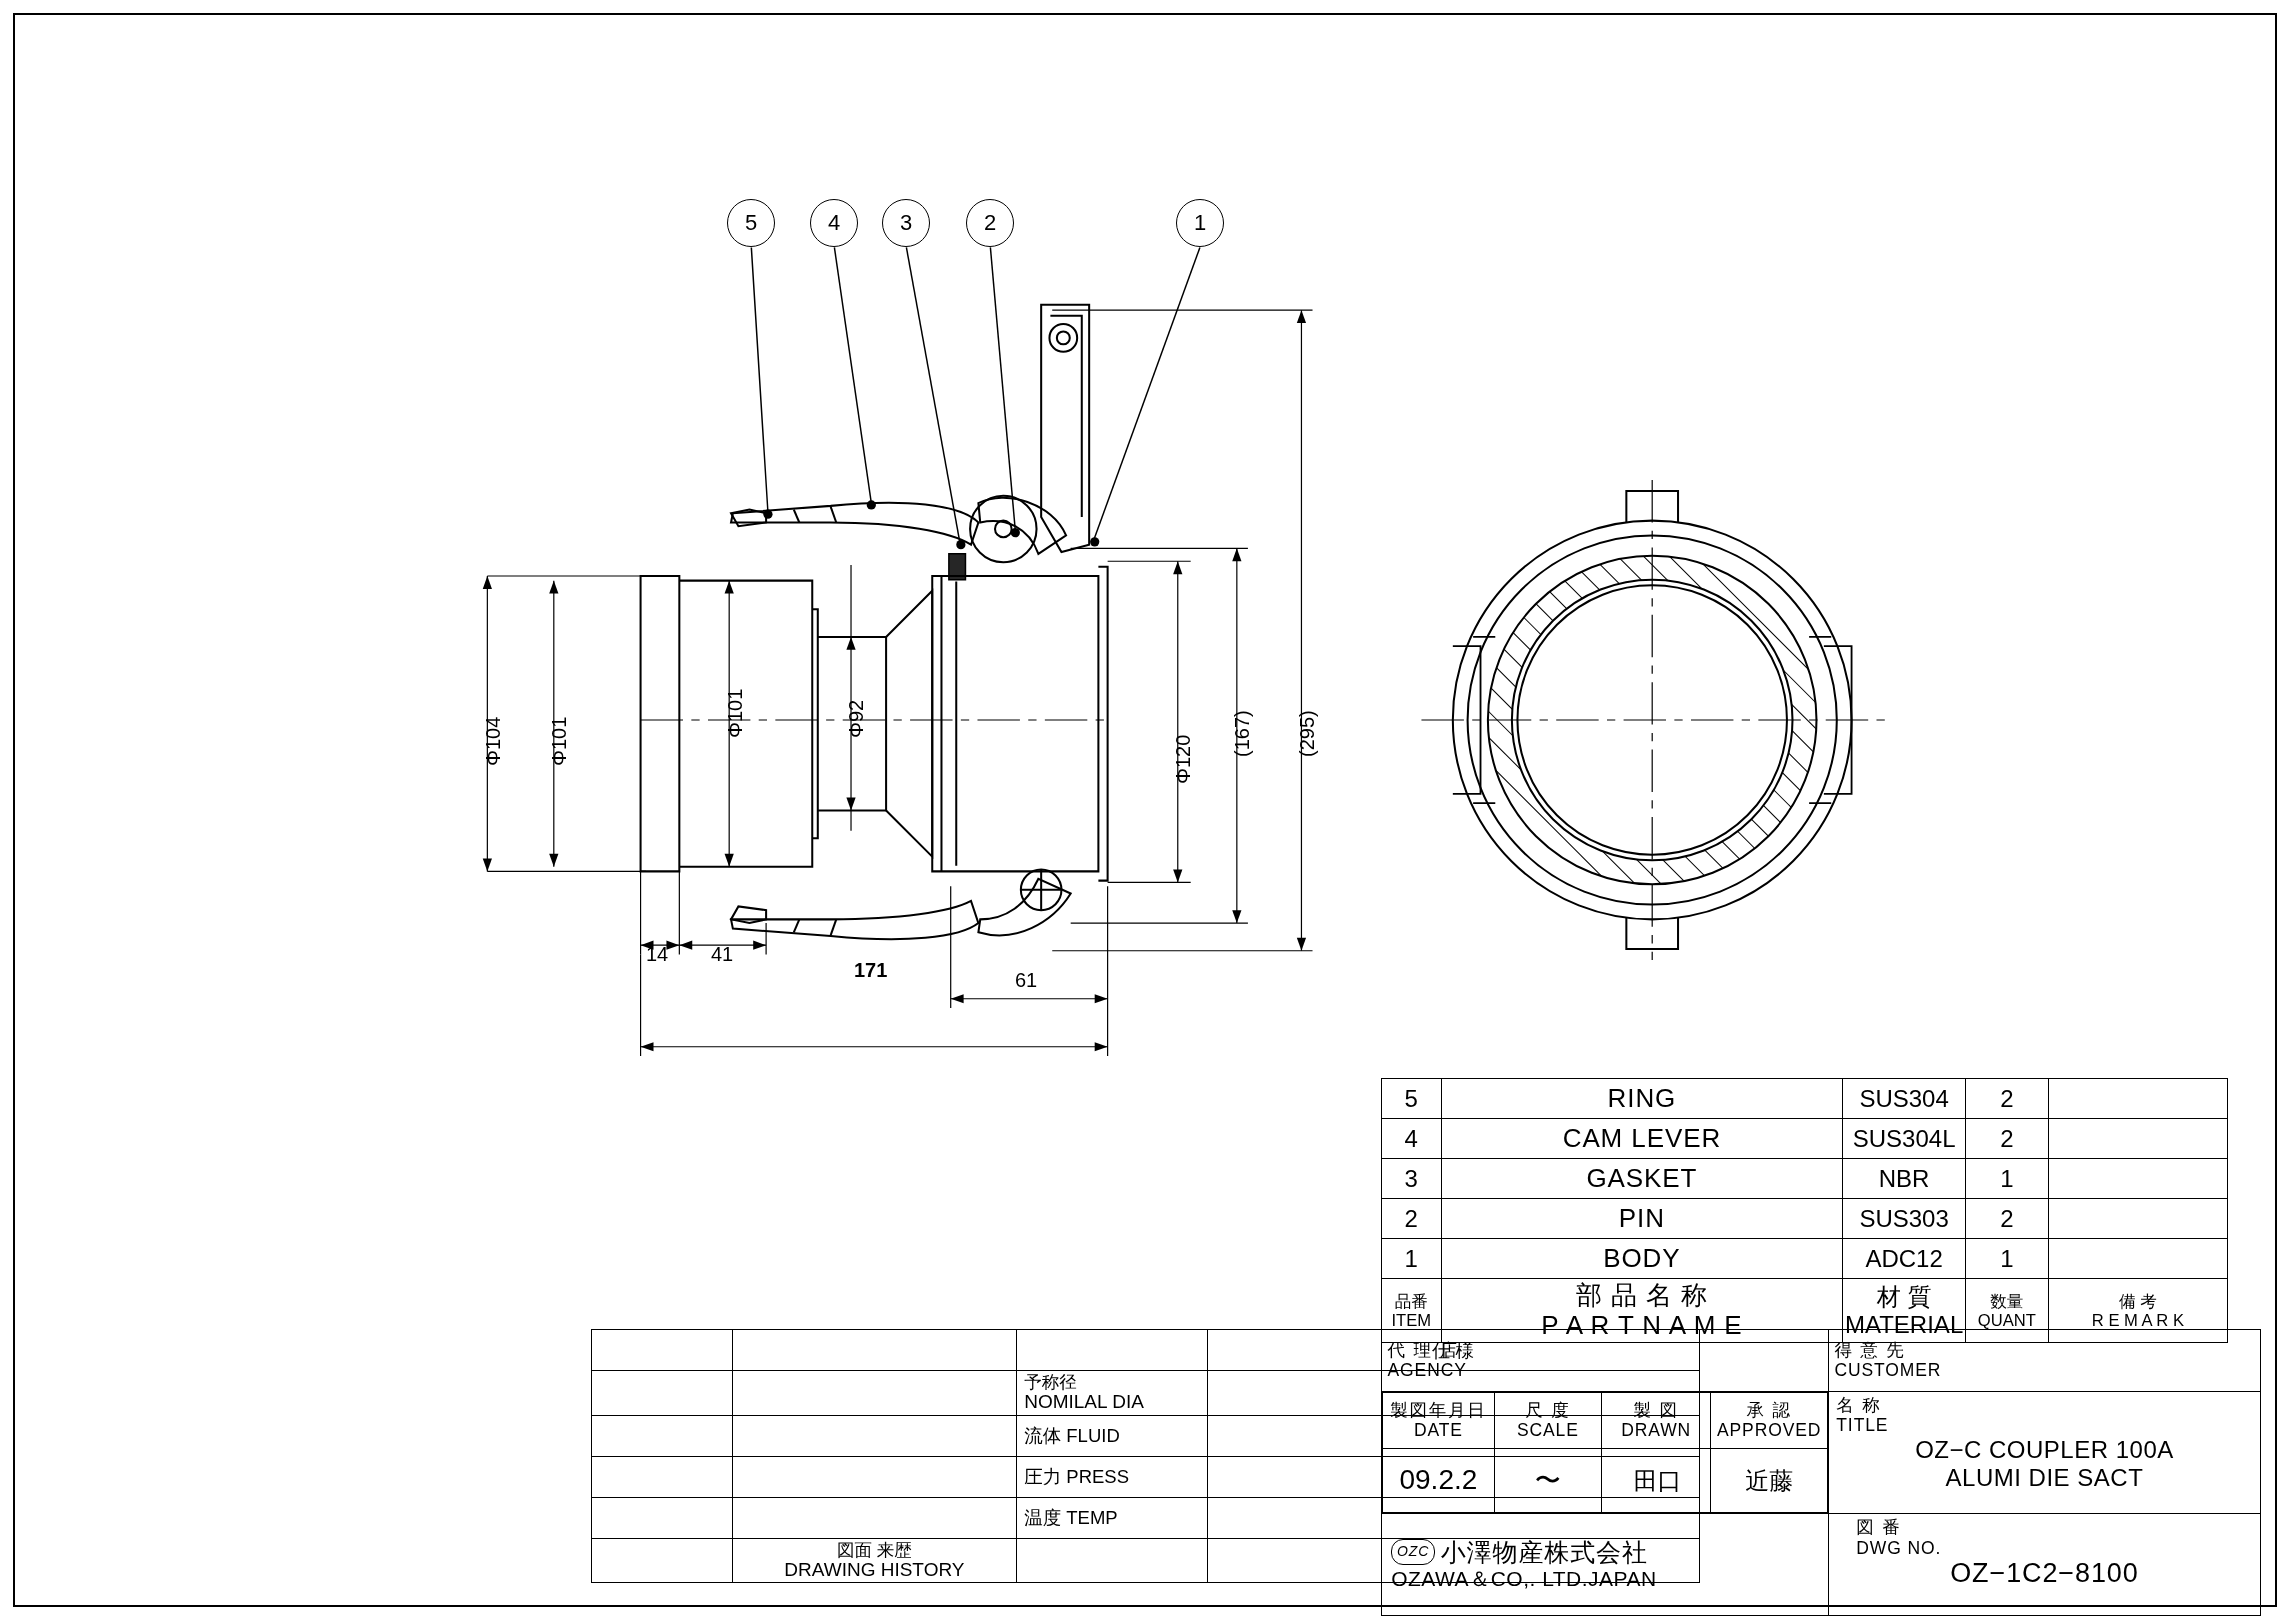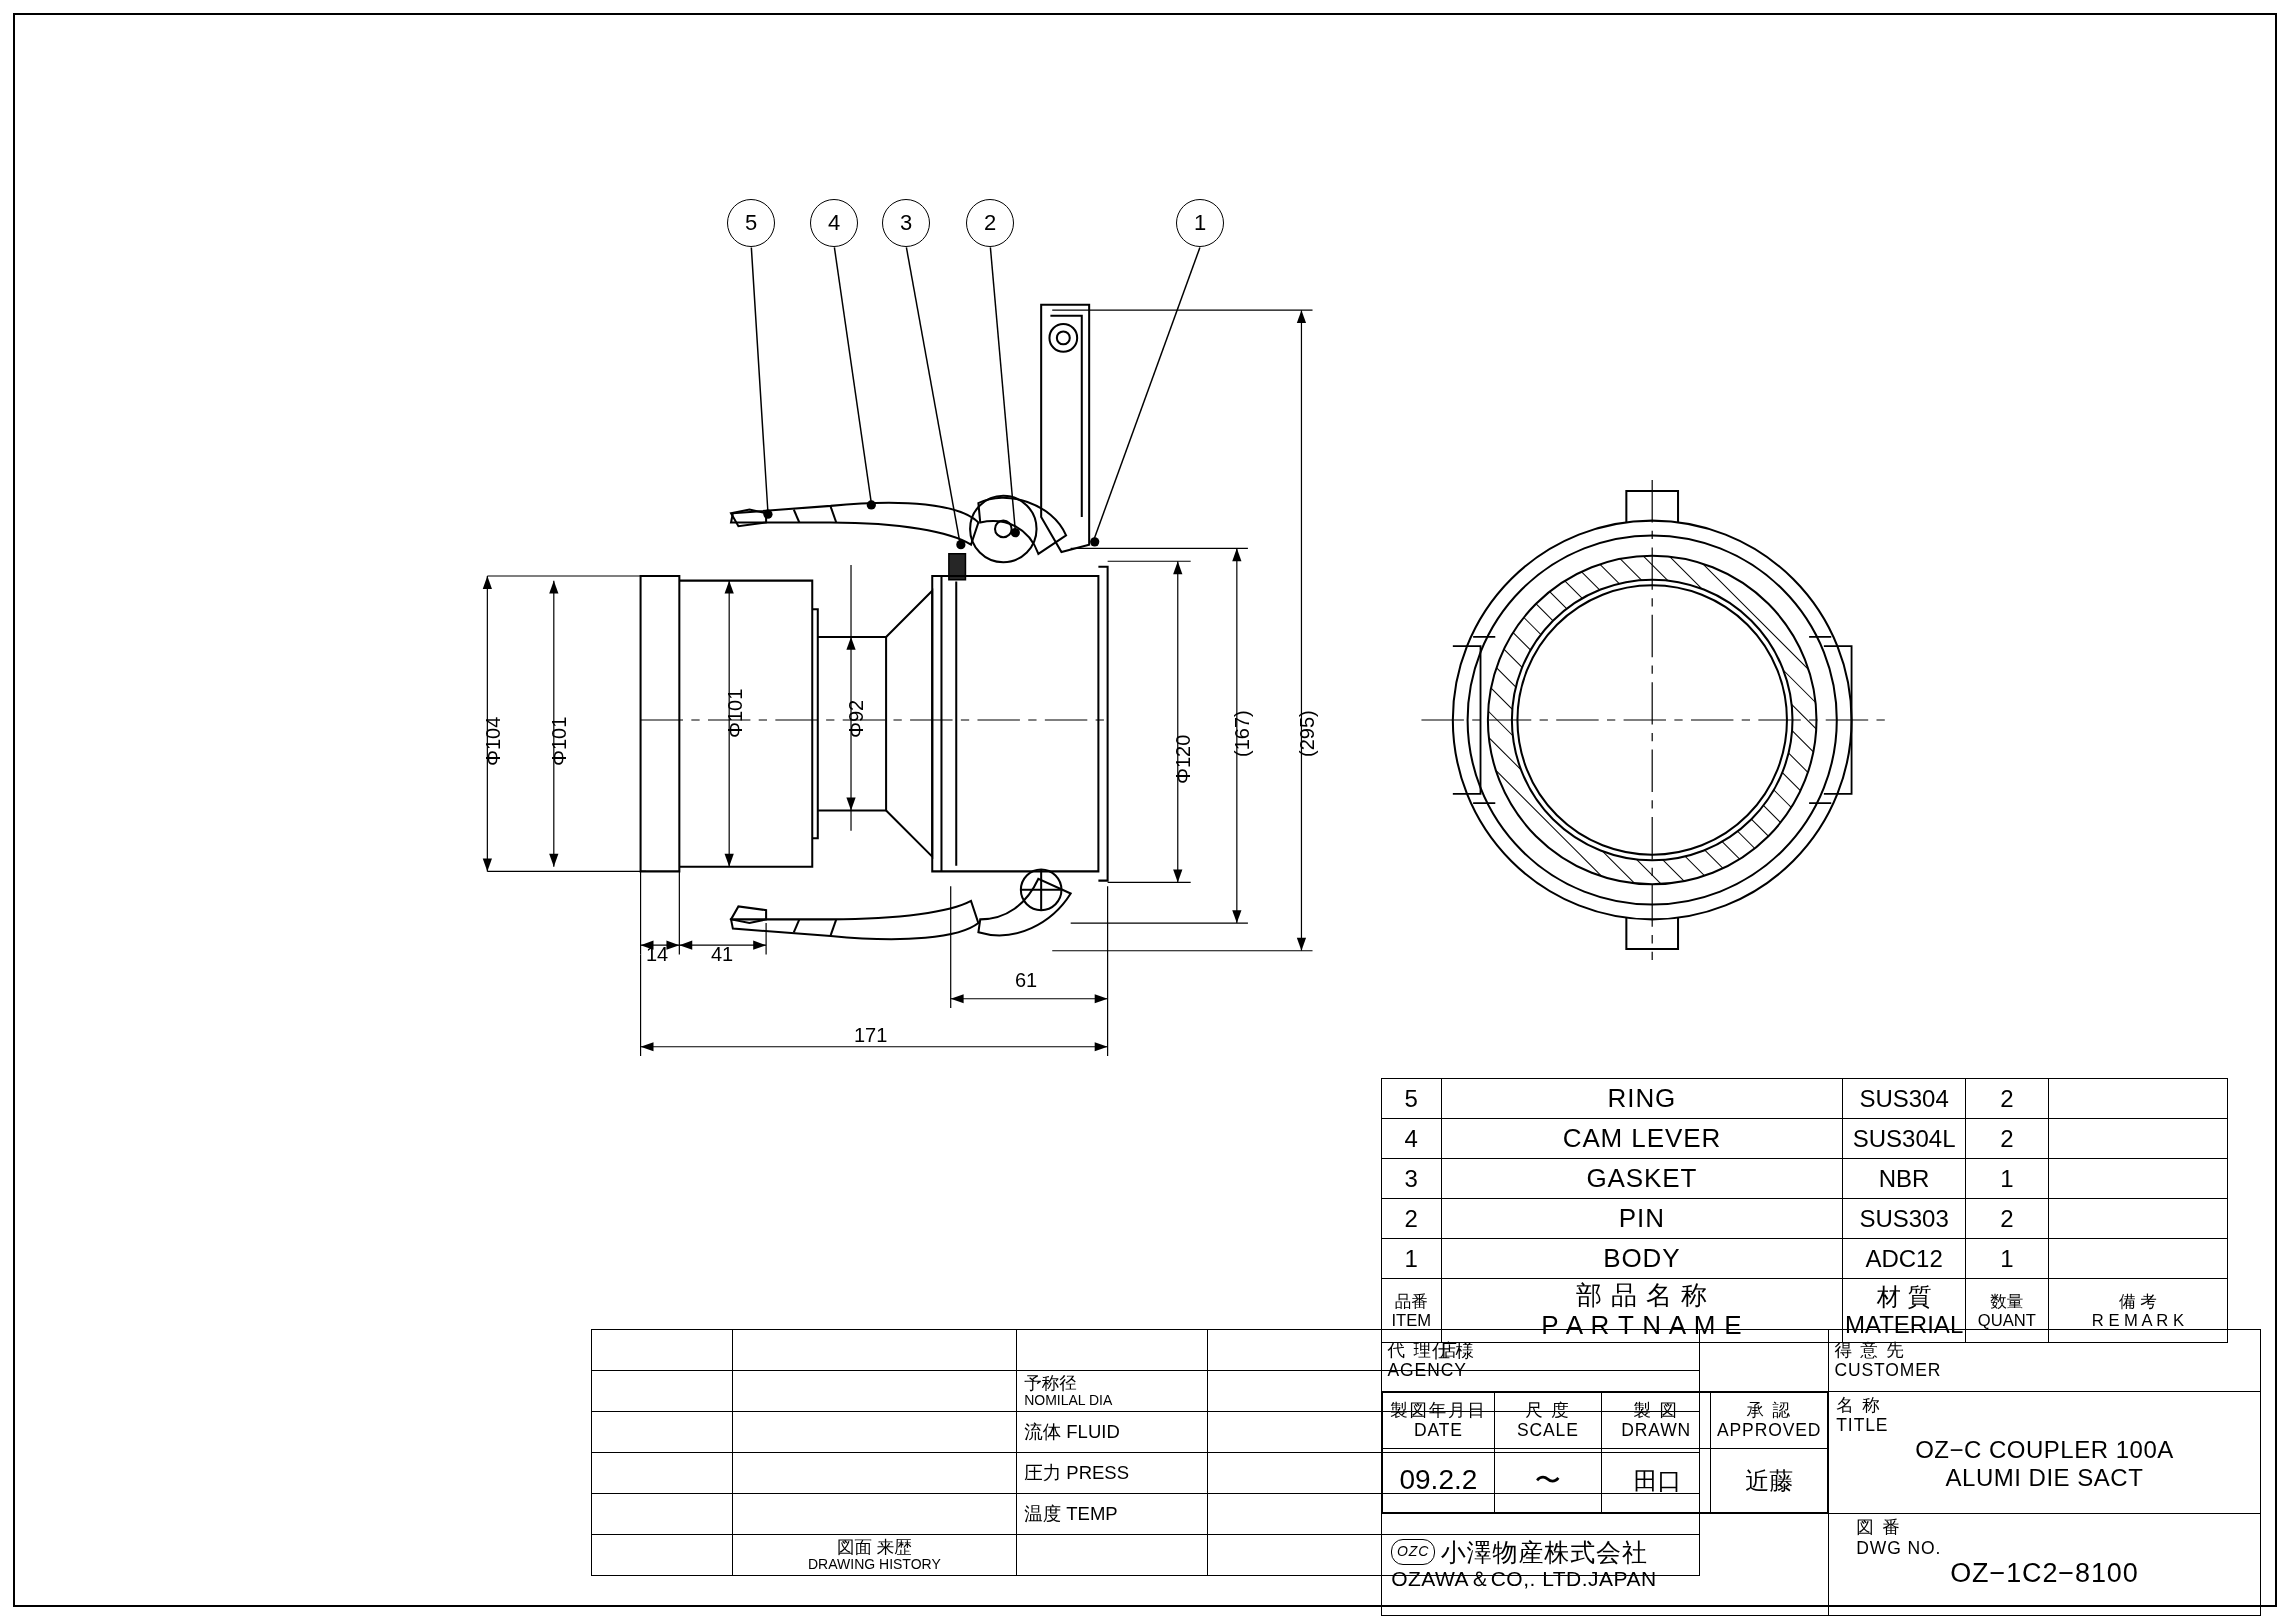--- a/index.html
+++ b/index.html
@@ -28,21 +28,21 @@
   .spec{position:absolute;left:591px;top:1329px;border:1.8px solid #000;}
   .spec td{border:0.9px solid #000;font-size:18.5px;padding:0 5.5px;}
   .spec .w1{width:129px;}
   .spec .w2{width:268px;}
   .spec .w3{width:175px;}
   .spec .w4{width:157px;}
   .spec .w5{width:305px;}
   .spec .rowh{height:41px;}
   .spec .lab{line-height:1.1;padding:1.8px 7.4px;}
   .spec .lab .jp{font-size:17.5px;}
-  .spec .lab .en{font-size:14px;}
+  .spec .lab .en{font-size:19px;}
   .spec .center{text-align:center;}
   
   .tb{position:absolute;left:1381px;top:1329px;border:1.8px solid #000;width:880px;}
   .tb td{border:0.9px solid #000;font-size:17.5px;}
   .tbcell{padding:1.8px 5.5px;line-height:1.15;}
   .tbcell .jp{font-size:17.5px;letter-spacing:1.8px;}
   .tbcell .en{font-size:17.5px;letter-spacing:0.9px;}
   .logo-oz{display:inline-block;width:42px;height:24px;border:1.8px solid #000;border-radius:12px;
           font-size:14px;text-align:center;line-height:22px;letter-spacing:0.9px;vertical-align:middle;margin-right:5.5px;font-style:italic;}
   .companyjp{font-size:25px;letter-spacing:0.9px;}
@@ -262,21 +262,21 @@
   <div class="lbl dim vdim" style="left:548px;top:766px;transform:rotate(-90deg);">Φ101</div>
   <div class="lbl dim vdim" style="left:724px;top:738px;transform:rotate(-90deg);">Φ101</div>
   <div class="lbl dim vdim" style="left:845px;top:738px;transform:rotate(-90deg);">Φ92</div>
   <div class="lbl dim vdim" style="left:1172px;top:784px;transform:rotate(-90deg);">Φ120</div>
   <div class="lbl dim vdim" style="left:1231px;top:757px;transform:rotate(-90deg);">(167)</div>
   <div class="lbl dim vdim" style="left:1296px;top:757px;transform:rotate(-90deg);">(295)</div>
 
   <div class="lbl dim" style="left:646px;top:943px;">14</div>
   <div class="lbl dim" style="left:711px;top:943px;">41</div>
   <div class="lbl dim" style="left:1015px;top:969px;">61</div>
-  <div class="lbl dim" style="left:854px;top:1024px;">171</div>
+  <div class="lbl dim" style="left:854px;top:959px;font-weight:bold;">171</div>
 
   <table class="bom">
     <tbody>
         <tr>
       <td class="c-item">5</td>
       <td class="c-name">RING</td>
       <td class="c-mat">SUS304</td>
       <td class="c-qty">2</td>
       <td class="c-rem"></td>
     </tr>

